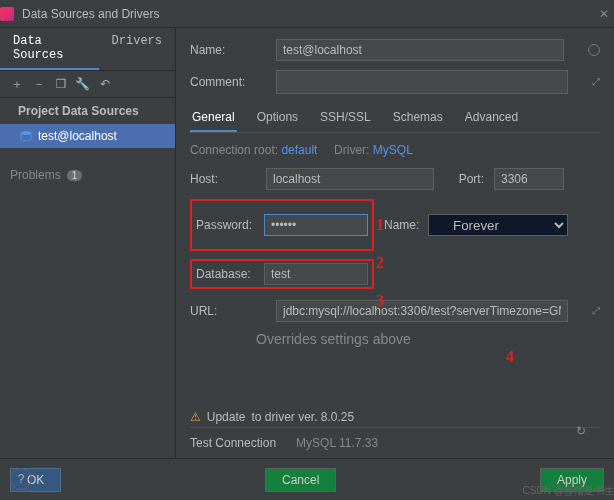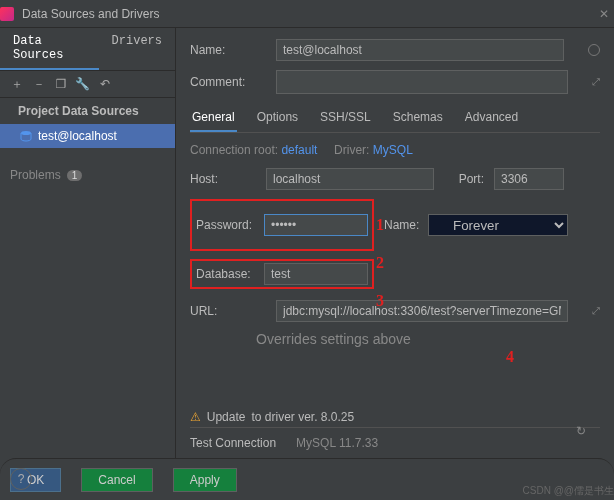--- a/index.html
+++ b/index.html
@@ -32,21 +32,21 @@
 .subtab { padding: 6px 2px; cursor: pointer; color: #bbb; }
 .subtab.active { border-bottom: 2px solid #4a88c7; color: #fff; }
 .conn-line { margin: 10px 0; color: #888; }
 .conn-line .link { color: #5394ec; cursor: pointer; }
 .redbox { border: 2px solid #e02020; padding: 2px; }
 .grid2 { display: flex; gap: 10px; align-items: center; }
 .url-override { font-size: 14px; color: #888; margin-top: 3px; margin-left: 66px; }
 .warning-row { display: flex; align-items: center; gap: 6px; margin-top: 28px; position: absolute; bottom: 34px; left: 14px; right: 14px; }
 .warn-icon { color: #f0a732; }
 .bottom-links { display: flex; align-items: center; gap: 20px; position: absolute; bottom: 8px; left: 14px; right: 14px; border-top: 1px solid #515151; padding-top: 8px; }
-.footer { height: 42px; border-top: 1px solid #2b2b2b; display: flex; align-items: center; justify-content: flex-start; gap: 20px; padding: 0 10px; border-radius: 16px; }
+.footer { height: 42px; border-top: 1px solid #2b2b2b; display: flex; align-items: center; justify-content: space-between; gap: 12px; padding: 0 10px; }
 .btn { background: #15803d; border: 1px solid #5e6060; color: #ccc; padding: 4px 16px; cursor: pointer; font-size: 12px; }
 .btn.primary { background: #365880; border-color: #4c708c; }
 .help-btn { width: 22px; height: 22px; border: 1px solid #5e6060; border-radius: 50%; display: flex; align-items: center; justify-content: center; position: absolute; left: 10px; bottom: 10px; cursor: pointer; color: #aaa; }
 .circle-indicator { width: 12px; height: 12px; border: 1px solid #777; border-radius: 50%; margin-left: 4px; }
 .expand-icon { color: #888; font-size: 10px; margin-left: 4px; }
 .save-select { background: #0f172a; border: 1px solid #5e6060; color: #bbb; height: 22px; padding: 0 20px; width: 140px; }
 .watermark { position: absolute; bottom: 2px; right: 0; font-size: 10px; color: #666; }
 .refresh { position: absolute; right: 14px; bottom: 12px; color: #888; cursor: pointer; }
 .annot { position: absolute; color: #e02020; font-family: cursive; font-weight: bold; font-size: 16px; pointer-events: none; }
 </style>

